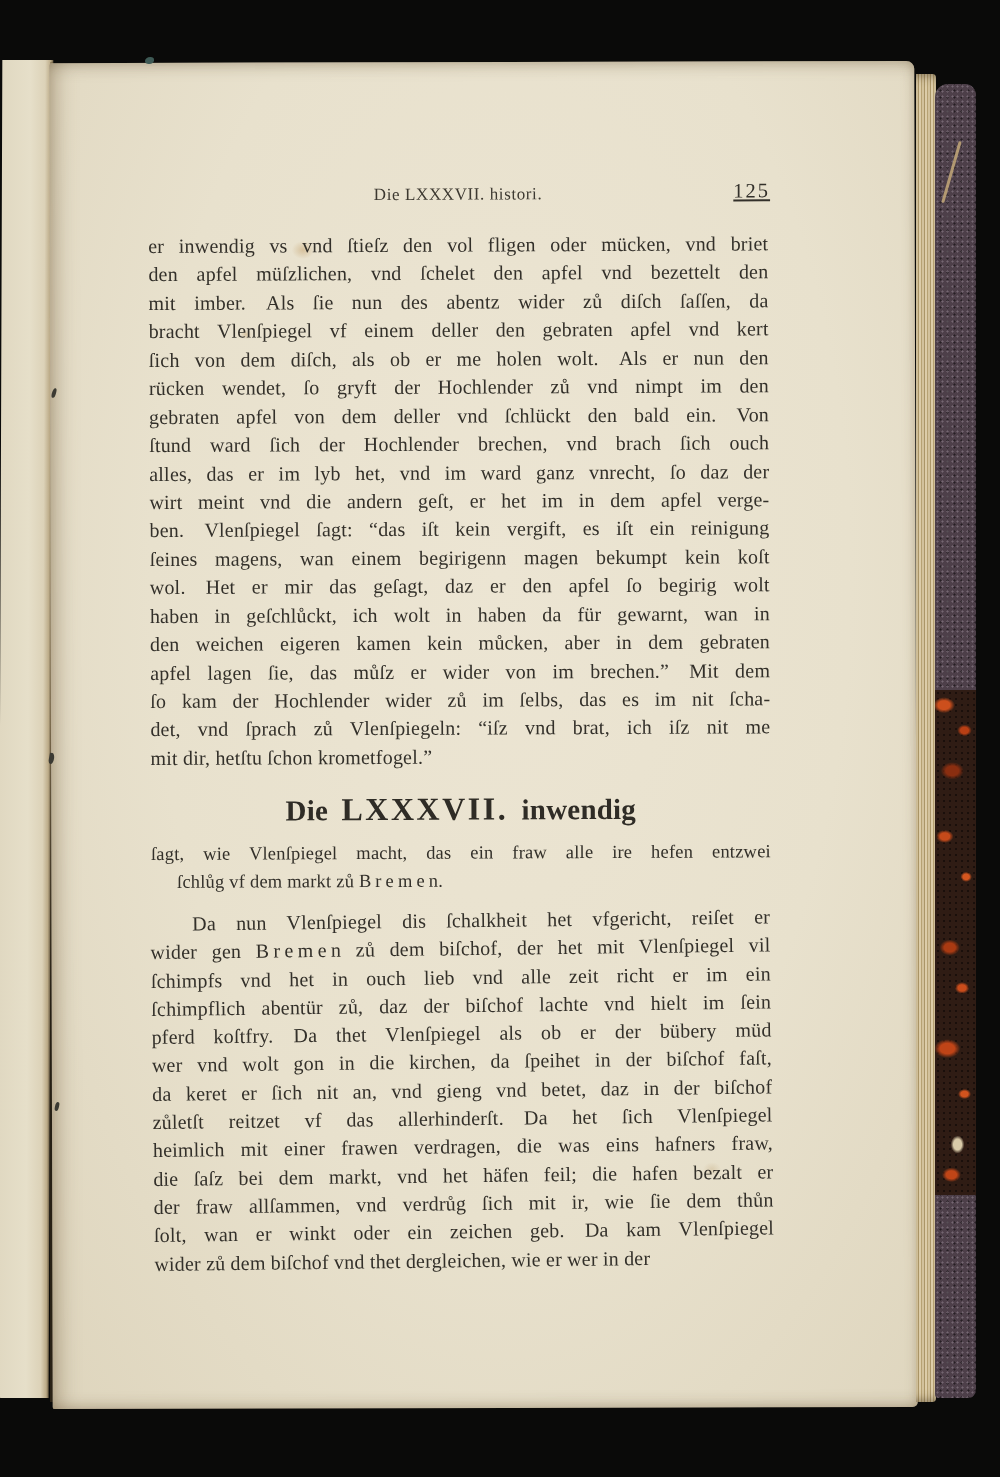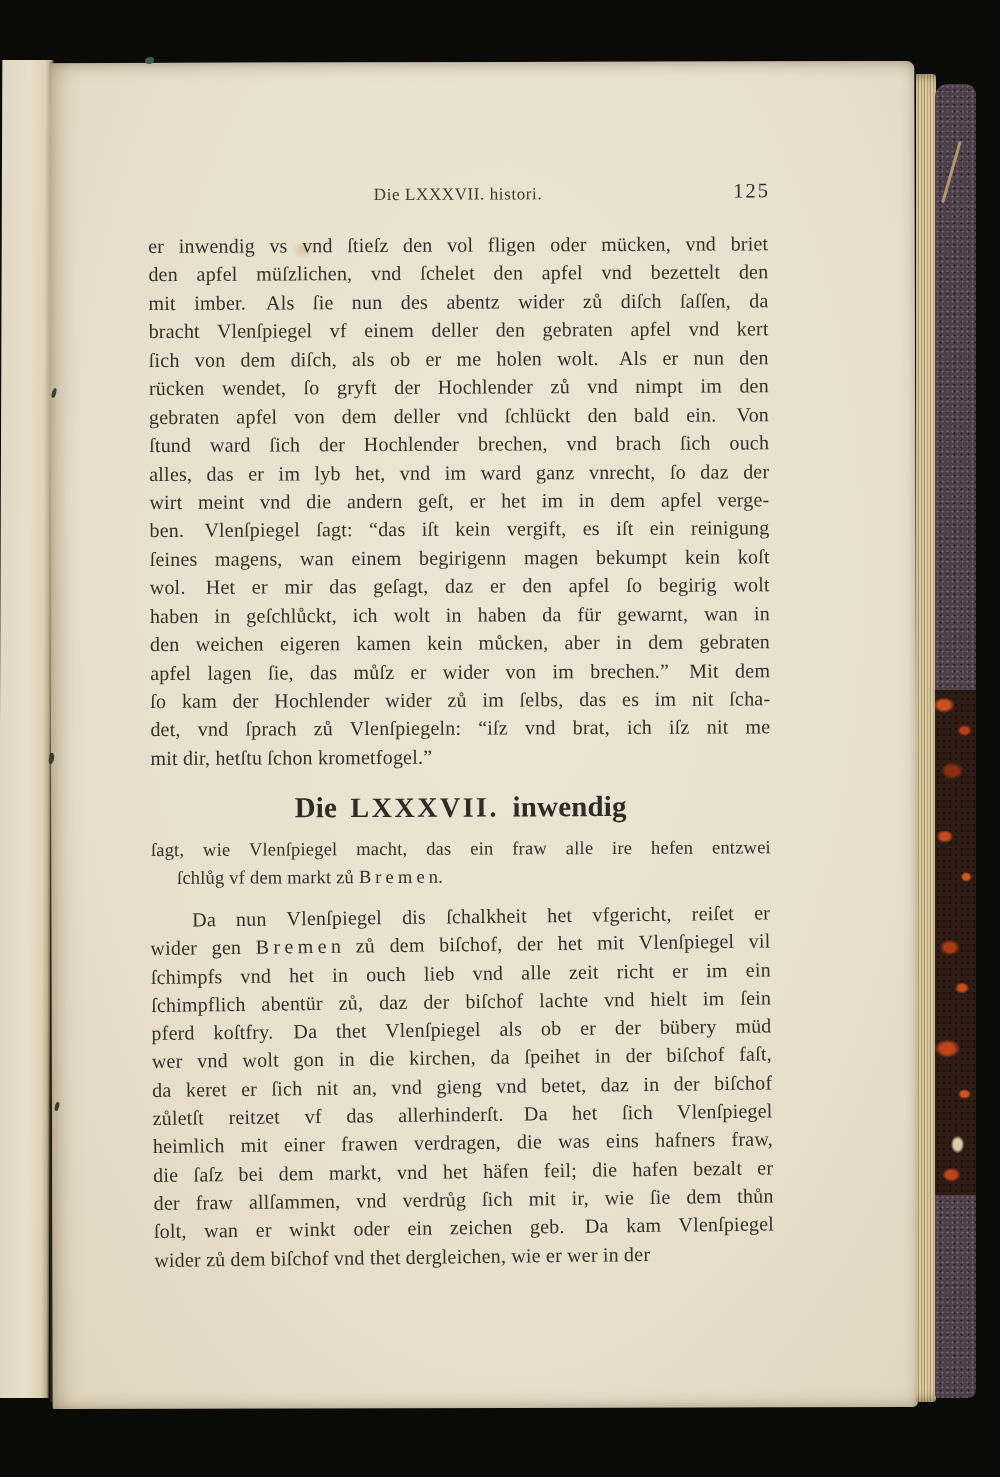--- a/index.html
+++ b/index.html
@@ -88,33 +88,33 @@
     background:radial-gradient(closest-side, rgba(176,138,80,.22), rgba(176,138,80,0) 75%); }
   
   .text-col {
     position:absolute; left:148px; top:186px; width:620px;
     color:#33302a;
     transform:rotate(-0.25deg); transform-origin:0 0;
     letter-spacing:.2px;
   }
   .header-row { position:relative; height:26px; }
   .running-title { text-align:center; font-size:17px; letter-spacing:.6px; color:#3d3931; }
-  .page-number { position:absolute; right:-2px; top:-4px; font-size:20.5px; letter-spacing:2px; }
+  .page-number { position:absolute; right:-2px; top:-4px; font-size:20.5px; letter-spacing:2px;text-decoration:underline; }
   .body-par { margin-top:20px; font-size:20px; --lh:28.45px; }
   .line {
     height:var(--lh); line-height:var(--lh); overflow:hidden;
     text-align:justify; text-align-last:justify;
   }
   .line::after { content:""; display:inline-block; width:100%; height:0; }
   .line.last { text-align:left; text-align-last:left; }
   .line.last::after { content:none; }
   .chapter {
     margin-top:20px; text-align:center; font-weight:bold; font-size:29px; color:#2f2c26;
   }
-  .chapter .chapter-num { font-size:28px; letter-spacing:2.5px; margin:0 6px; }
+  .chapter .chapter-num { font-size:32px; letter-spacing:2.5px; margin:0 6px; }
   .summary { margin-top:12px; font-size:18.5px; --lh:27.6px; }
   .summary .line.last { padding-left:26px; }
   .p2 { margin-top:13px; --lh:28.3px; transform:rotate(-0.45deg); transform-origin:0 40%; }
   .p2 .line:first-child { text-indent:42px; }
 </style>
 </head>
 <body>
 
 <div class="photo">
 

